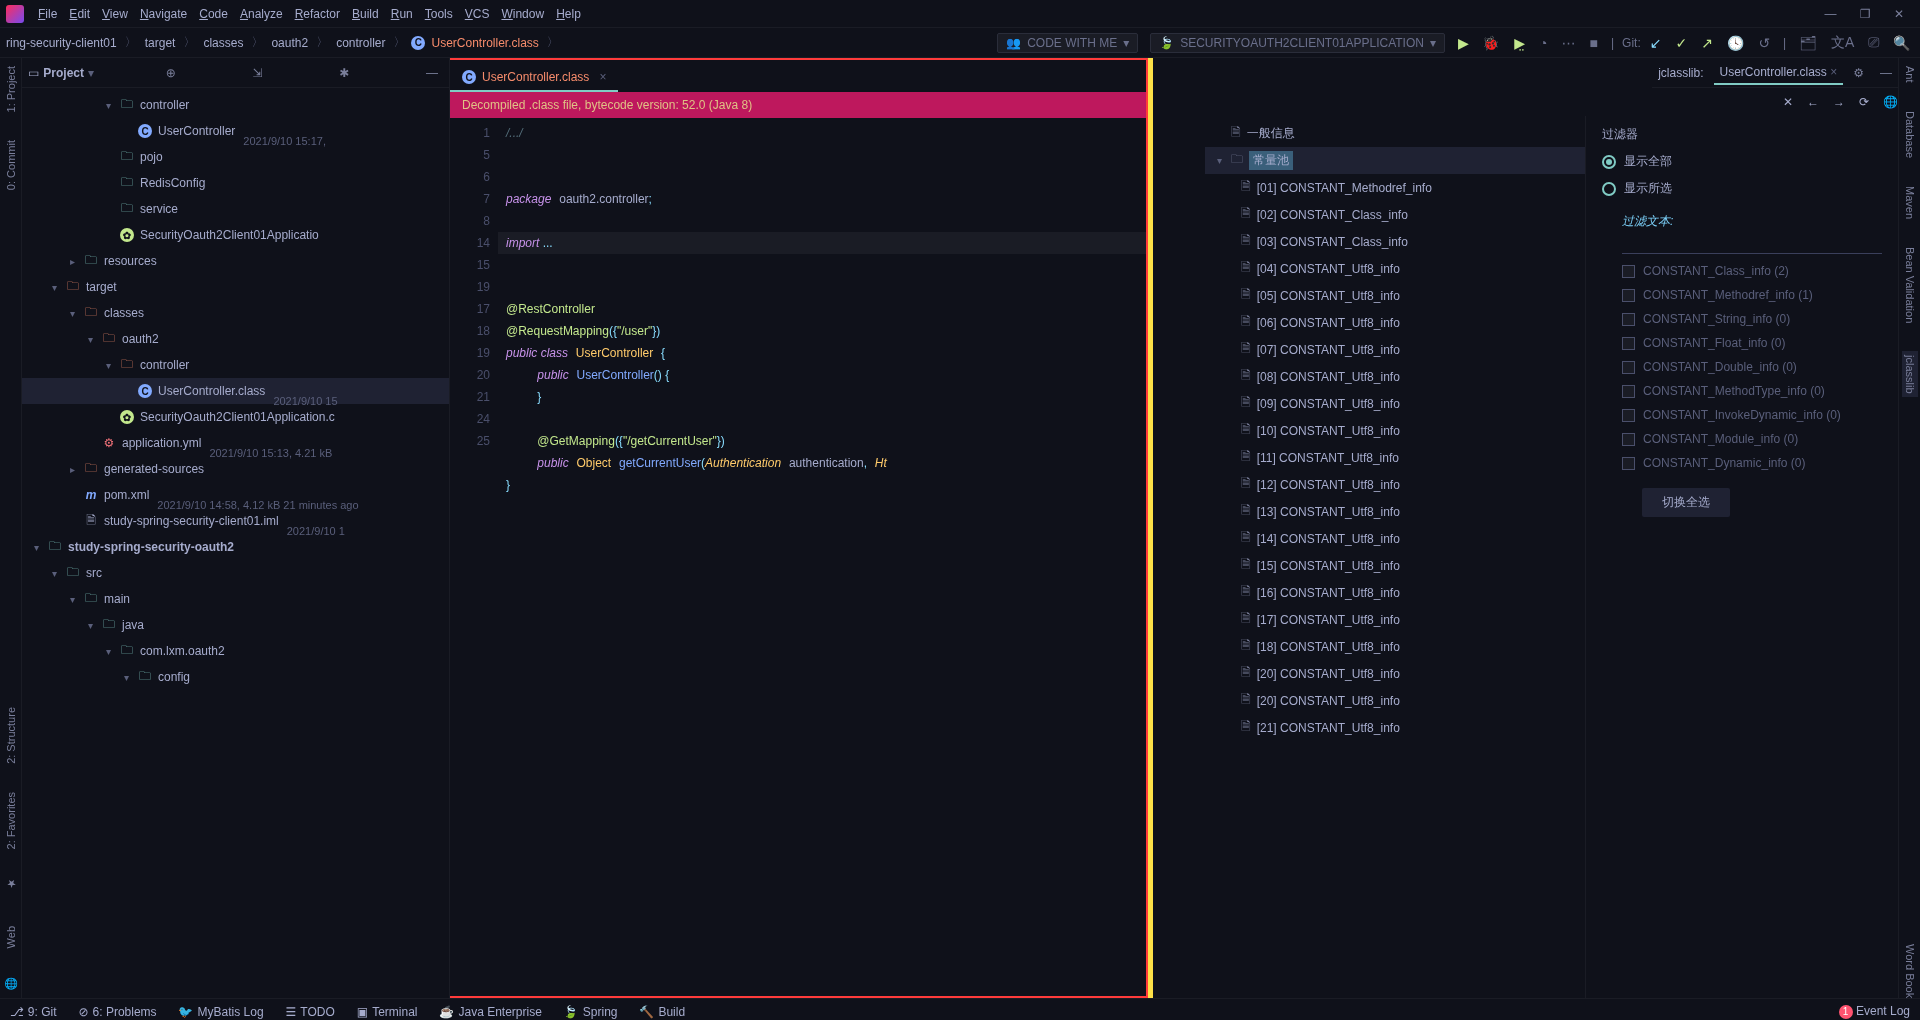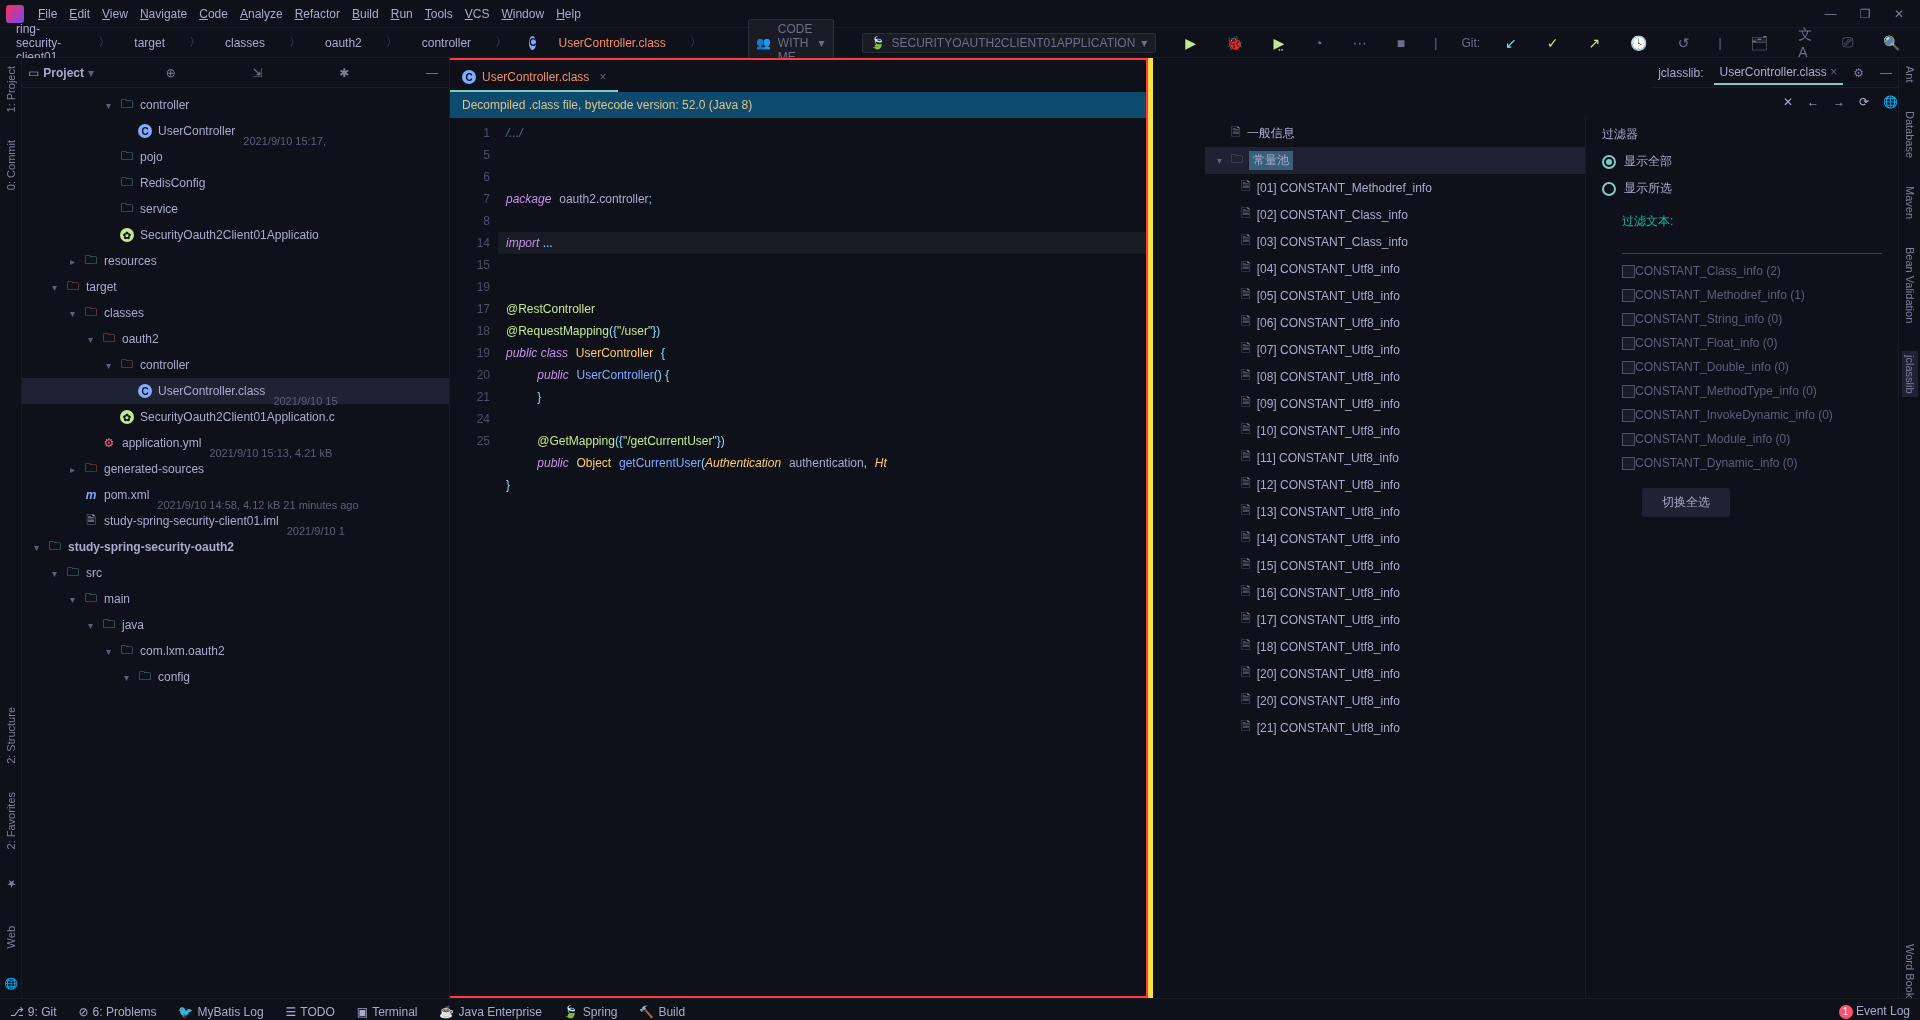--- a/index.html
+++ b/index.html
@@ -7,21 +7,21 @@
 .row { display:flex; align-items:center; }
 
 #menu { height:28px; background:#0F111A; border-bottom:1px solid #1A1C25; padding:0 6px; }
 #menu .logo { width:18px; height:18px; background:linear-gradient(135deg,#FE2D5C,#764AF1); border-radius:3px; margin-right:8px; }
 #menu .mi { padding:3px 6px; color:#A6ACCD; cursor:pointer; }
 #menu .mi u { text-decoration:underline; }
 #menu .title { margin-left:24px; color:#6A6F8B; font-size:12px; }
 #menu .winbtns { margin-left:auto; color:#7A7F9B; }
 #menu .winbtns span { margin:0 10px; cursor:pointer; }
 
-#crumb { height:30px; background:#0F111A; border-bottom:1px solid #1A1C25; padding:0 14px; display:flex; align-items:center; gap:20px; }
+#crumb { height:30px; background:#0F111A; border-bottom:1px solid #1A1C25; padding:0 4px; display:flex; align-items:center; gap:4px; }
 .bc { color:#A6ACCD; padding:0 2px; }
 .bc.sep { color:#555A75; }
 .bc.class { color:#F78C6C; }
 #crumb .spacer { flex:1; }
 .run-combo { background:#1A1C25; border:1px solid #2A2D3A; padding:2px 8px; border-radius:2px; color:#6A6F8B; margin:0 4px; display:flex; align-items:center; gap:6px; }
 .tool-icn { margin:0 5px; cursor:pointer; font-size:14px; }
 .green { color:#C3E88D; }
 .cyan { color:#89DDFF; }
 .gray { color:#6A6F8B; }
 
@@ -44,21 +44,21 @@
 .tn .meta { color:#5A5F7B; margin-left:8px; font-size:11px;margin-top:20px; }
 .fold { color:#80CBC4; }
 .fold2 { color:#F78C6C; }
 .pill-c { background:#82AAFF; color:#0F111A; border-radius:50%; width:14px; height:14px; display:inline-flex; align-items:center; justify-content:center; font-size:10px; font-weight:bold;}
 .pill-s { background:#C3E88D; color:#0F111A; border-radius:50%; width:14px; height:14px; display:inline-flex; align-items:center; justify-content:center; font-size:10px; font-weight:bold;}
 
 #editor { flex:1; background:#0F111A; display:flex; flex-direction:column; border:2px solid #FF3B3B; border-left:none; border-right:2px solid #FF3B3B; min-width:0;}
 #ed-tabs { height:32px; display:flex; align-items:flex-end; background:#0F111A; }
 .etab { padding:6px 12px; background:#0F111A; color:#F78C6C; border-bottom:2px solid #80CBC4; display:flex; align-items:center; gap:6px;}
 .etab .cl { color:#5A5F7B; margin-left:4px; cursor:pointer;}
-.banner { background:#0c4a6e; color:#E0C285; padding:6px 12px; font-size:12px;}
+.banner { background:#be185d; color:#E0C285; padding:6px 12px; font-size:12px;}
 #code { display:flex; flex:1; overflow:hidden; background:#0F111A; }
 #gutter { width:48px; background:#0F111A; color:#4A4F6B; text-align:right; padding:4px 8px 0 0; font-family:Consolas,monospace; font-size:13px; line-height:22px;}
 #src { flex:1; font-family:Consolas,monospace; font-size:13px; line-height:22px; padding:4px 0 0 8px; white-space:pre; }
 .cm-kw { color:#C792EA; font-style:italic;}
 .cm-an { color:#C3E88D;}
 .cm-str { color:#C3E88D;}
 .cm-ty { color:#FFCB6B;}
 .cm-fn { color:#82AAFF;}
 .cm-id { color:#A6ACCD;}
 .cm-cmt { color:#546E7A; font-style:italic;}
@@ -79,23 +79,23 @@
 .jn { display:flex; align-items:center; height:27px; padding-left:12px; cursor:pointer;}
 .jn .exp { width:14px; color:#5A5F7B; font-size:10px;}
 .jn .ic { margin-right:6px; color:#7A7F9B;}
 .jn.sel { background:#1F2233;}
 .jn.sel .box { background:#3A5F7A; padding:1px 4px;}
 #jcl-side { flex:1; padding:10px 16px; border-left:1px solid #1A1C25;}
 .flt-lbl { color:#A6ACCD; margin-bottom:10px;}
 .radio { display:flex; align-items:center; gap:8px; margin:10px 0; cursor:pointer;}
 .radio .dot { width:14px; height:14px; border:2px solid #80CBC4; border-radius:50%; display:flex; align-items:center; justify-content:center;}
 .radio .dot.on::after { content:''; width:6px; height:6px; background:#80CBC4; border-radius:50%;}
-.flt-txt { margin:16px 0 4px 20px; color:#14b8a6;}
+.flt-txt { margin:16px 0 4px 20px; color:#7dd3fc;font-style:italic;}
 .flt-inp { margin-left:20px; border:none; border-bottom:1px solid #3A3F5B; background:transparent; width:260px; height:20px; color:#A6ACCD;}
-.chk { display:flex; align-items:center; margin:10px 0 0 20px; color:#5A5F7B;}
+.chk { display:flex; align-items:center; gap:8px; margin:10px 0 0 20px; color:#5A5F7B;}
 .chk .bx { width:13px; height:13px; border:1px solid #4A4F6B; background:#1A1C25;}
 .btn { margin:18px 0 0 40px; background:#1F2233; padding:6px 20px; border-radius:2px; color:#A6ACCD; cursor:pointer; display:inline-block;}
 
 #btm-tools { height:26px; border-top:1px solid #1A1C25; display:flex; align-items:center; padding:0 10px; gap:22px; color:#A6ACCD;}
 #btm-tools .it { cursor:pointer; display:flex; align-items:center; gap:4px;}
 #btm-tools .ev { margin-left:auto; color:#A6ACCD;}
 .badge-1 { background:#FF5370; color:#fff; border-radius:50%; width:14px; height:14px; display:inline-flex; align-items:center; justify-content:center; font-size:10px;}
 .sq-tiny { font-size:10px;}
 </style>
 </head>

